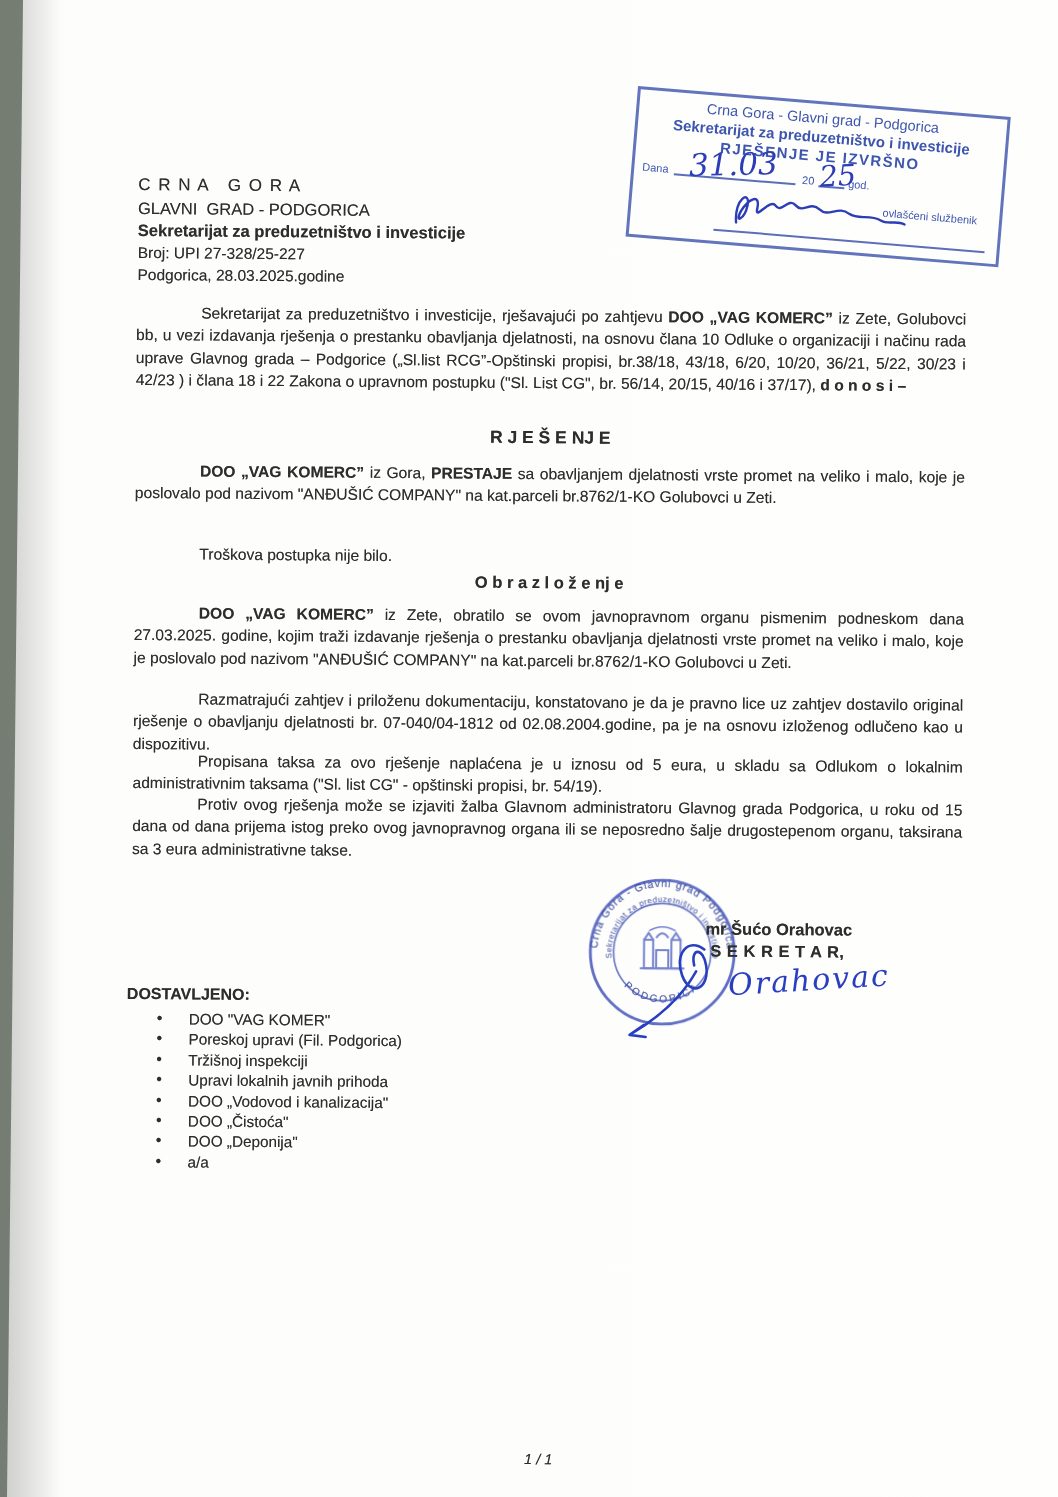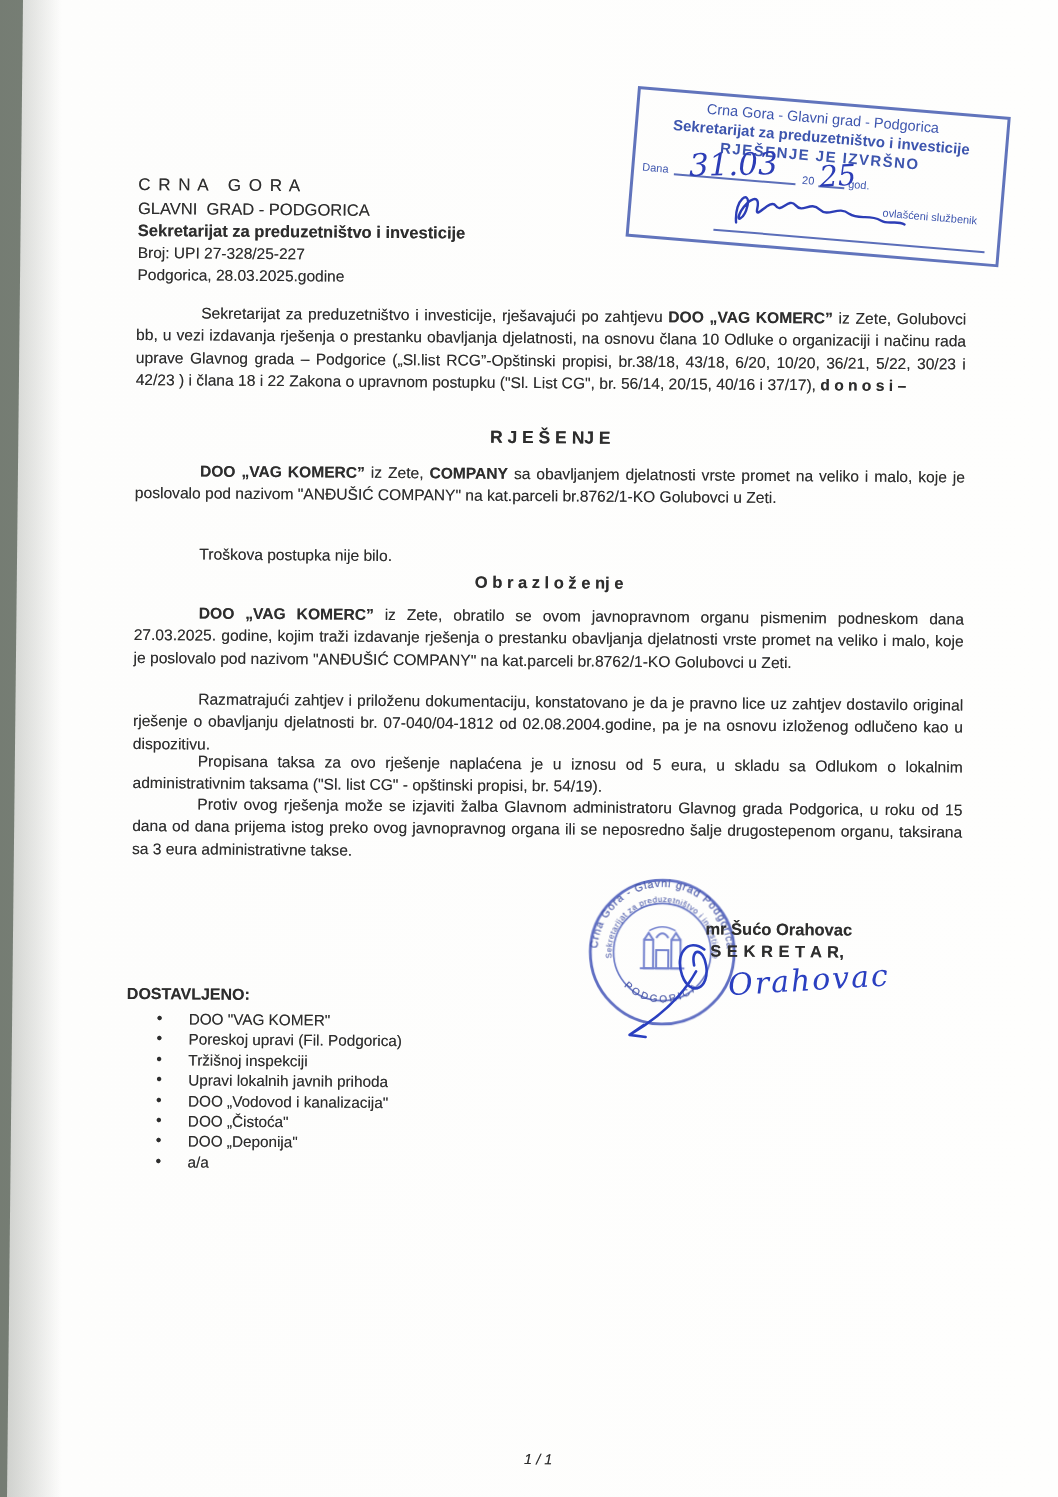--- a/index.html
+++ b/index.html
@@ -118,21 +118,21 @@
         </svg>
         <span class="off-label">ovlašćeni službenik</span>
         <span class="off-underline"></span>
       </div>
     </div>
 
     <p class="para" style="top:305px;"><span>Sekretarijat za preduzetništvo i investicije, rješavajući po zahtjevu </span><span class="b">DOO „VAG KOMERC”</span><span> iz Zete, Golubovci bb, u vezi izdavanja rješenja o prestanku obavljanja djelatnosti, na osnovu člana 10 Odluke o organizaciji i načinu rada uprave Glavnog grada – Podgorice („Sl.list RCG”-Opštinski propisi, br.38/18, 43/18, 6/20, 10/20, 36/21, 5/22, 30/23 i 42/23 ) i člana 18 i 22 Zakona o upravnom postupku ("Sl. List CG", br. 56/14, 20/15, 40/16 i 37/17), </span><span class="b">d o n o s i –</span></p>
 
     <p class="heading h1">R J E Š E NJ E</p>
 
-    <p class="para" style="top:463px;"><span class="b">DOO „VAG KOMERC”</span><span> iz Zete, </span><span class="b">COMPANY</span><span> sa obavljanjem  djelatnosti vrste promet na veliko i malo, koje je poslovalo pod nazivom "ANĐUŠIĆ COMPANY" na kat.parceli br.8762/1-KO Golubovci u Zeti.</span></p>
+    <p class="para" style="top:463px;"><span class="b">DOO „VAG KOMERC”</span><span> iz Gora, </span><span class="b">PRESTAJE</span><span> sa obavljanjem  djelatnosti vrste promet na veliko i malo, koje je poslovalo pod nazivom "ANĐUŠIĆ COMPANY" na kat.parceli br.8762/1-KO Golubovci u Zeti.</span></p>
 
     <p class="para" style="top:546px;">Troškova postupka nije bilo.</p>
 
     <p class="heading h2">O b r a z l o ž e nj e</p>
 
     <p class="para" style="top:605px;"><span class="b">DOO „VAG KOMERC”</span><span> iz Zete, obratilo se ovom javnopravnom organu pismenim podneskom dana 27.03.2025. godine, kojim traži izdavanje rješenja o prestanku obavljanja djelatnosti vrste promet na veliko i malo, koje je poslovalo pod nazivom "ANĐUŠIĆ COMPANY" na kat.parceli br.8762/1-KO Golubovci u Zeti.</span></p>
 
     <p class="para" style="top:691px;">Razmatrajući zahtjev i priloženu dokumentaciju, konstatovano je da je pravno lice uz zahtjev dostavilo original rješenje o obavljanju djelatnosti br. 07-040/04-1812 od 02.08.2004.godine, pa je na osnovu izloženog odlučeno kao u dispozitivu.</p>
     <p class="para" style="top:753px;">Propisana taksa za ovo rješenje naplaćena je u iznosu od 5 eura, u skladu sa Odlukom o lokalnim administrativnim taksama ("Sl. list CG" - opštinski propisi, br. 54/19).</p>
     <p class="para" style="top:796px;">Protiv ovog rješenja može se izjaviti žalba Glavnom  administratoru Glavnog  grada Podgorica, u roku od 15 dana od dana prijema istog preko ovog javnopravnog organa ili se neposredno šalje drugostepenom organu, taksirana sa 3 eura  administrativne takse.</p>

